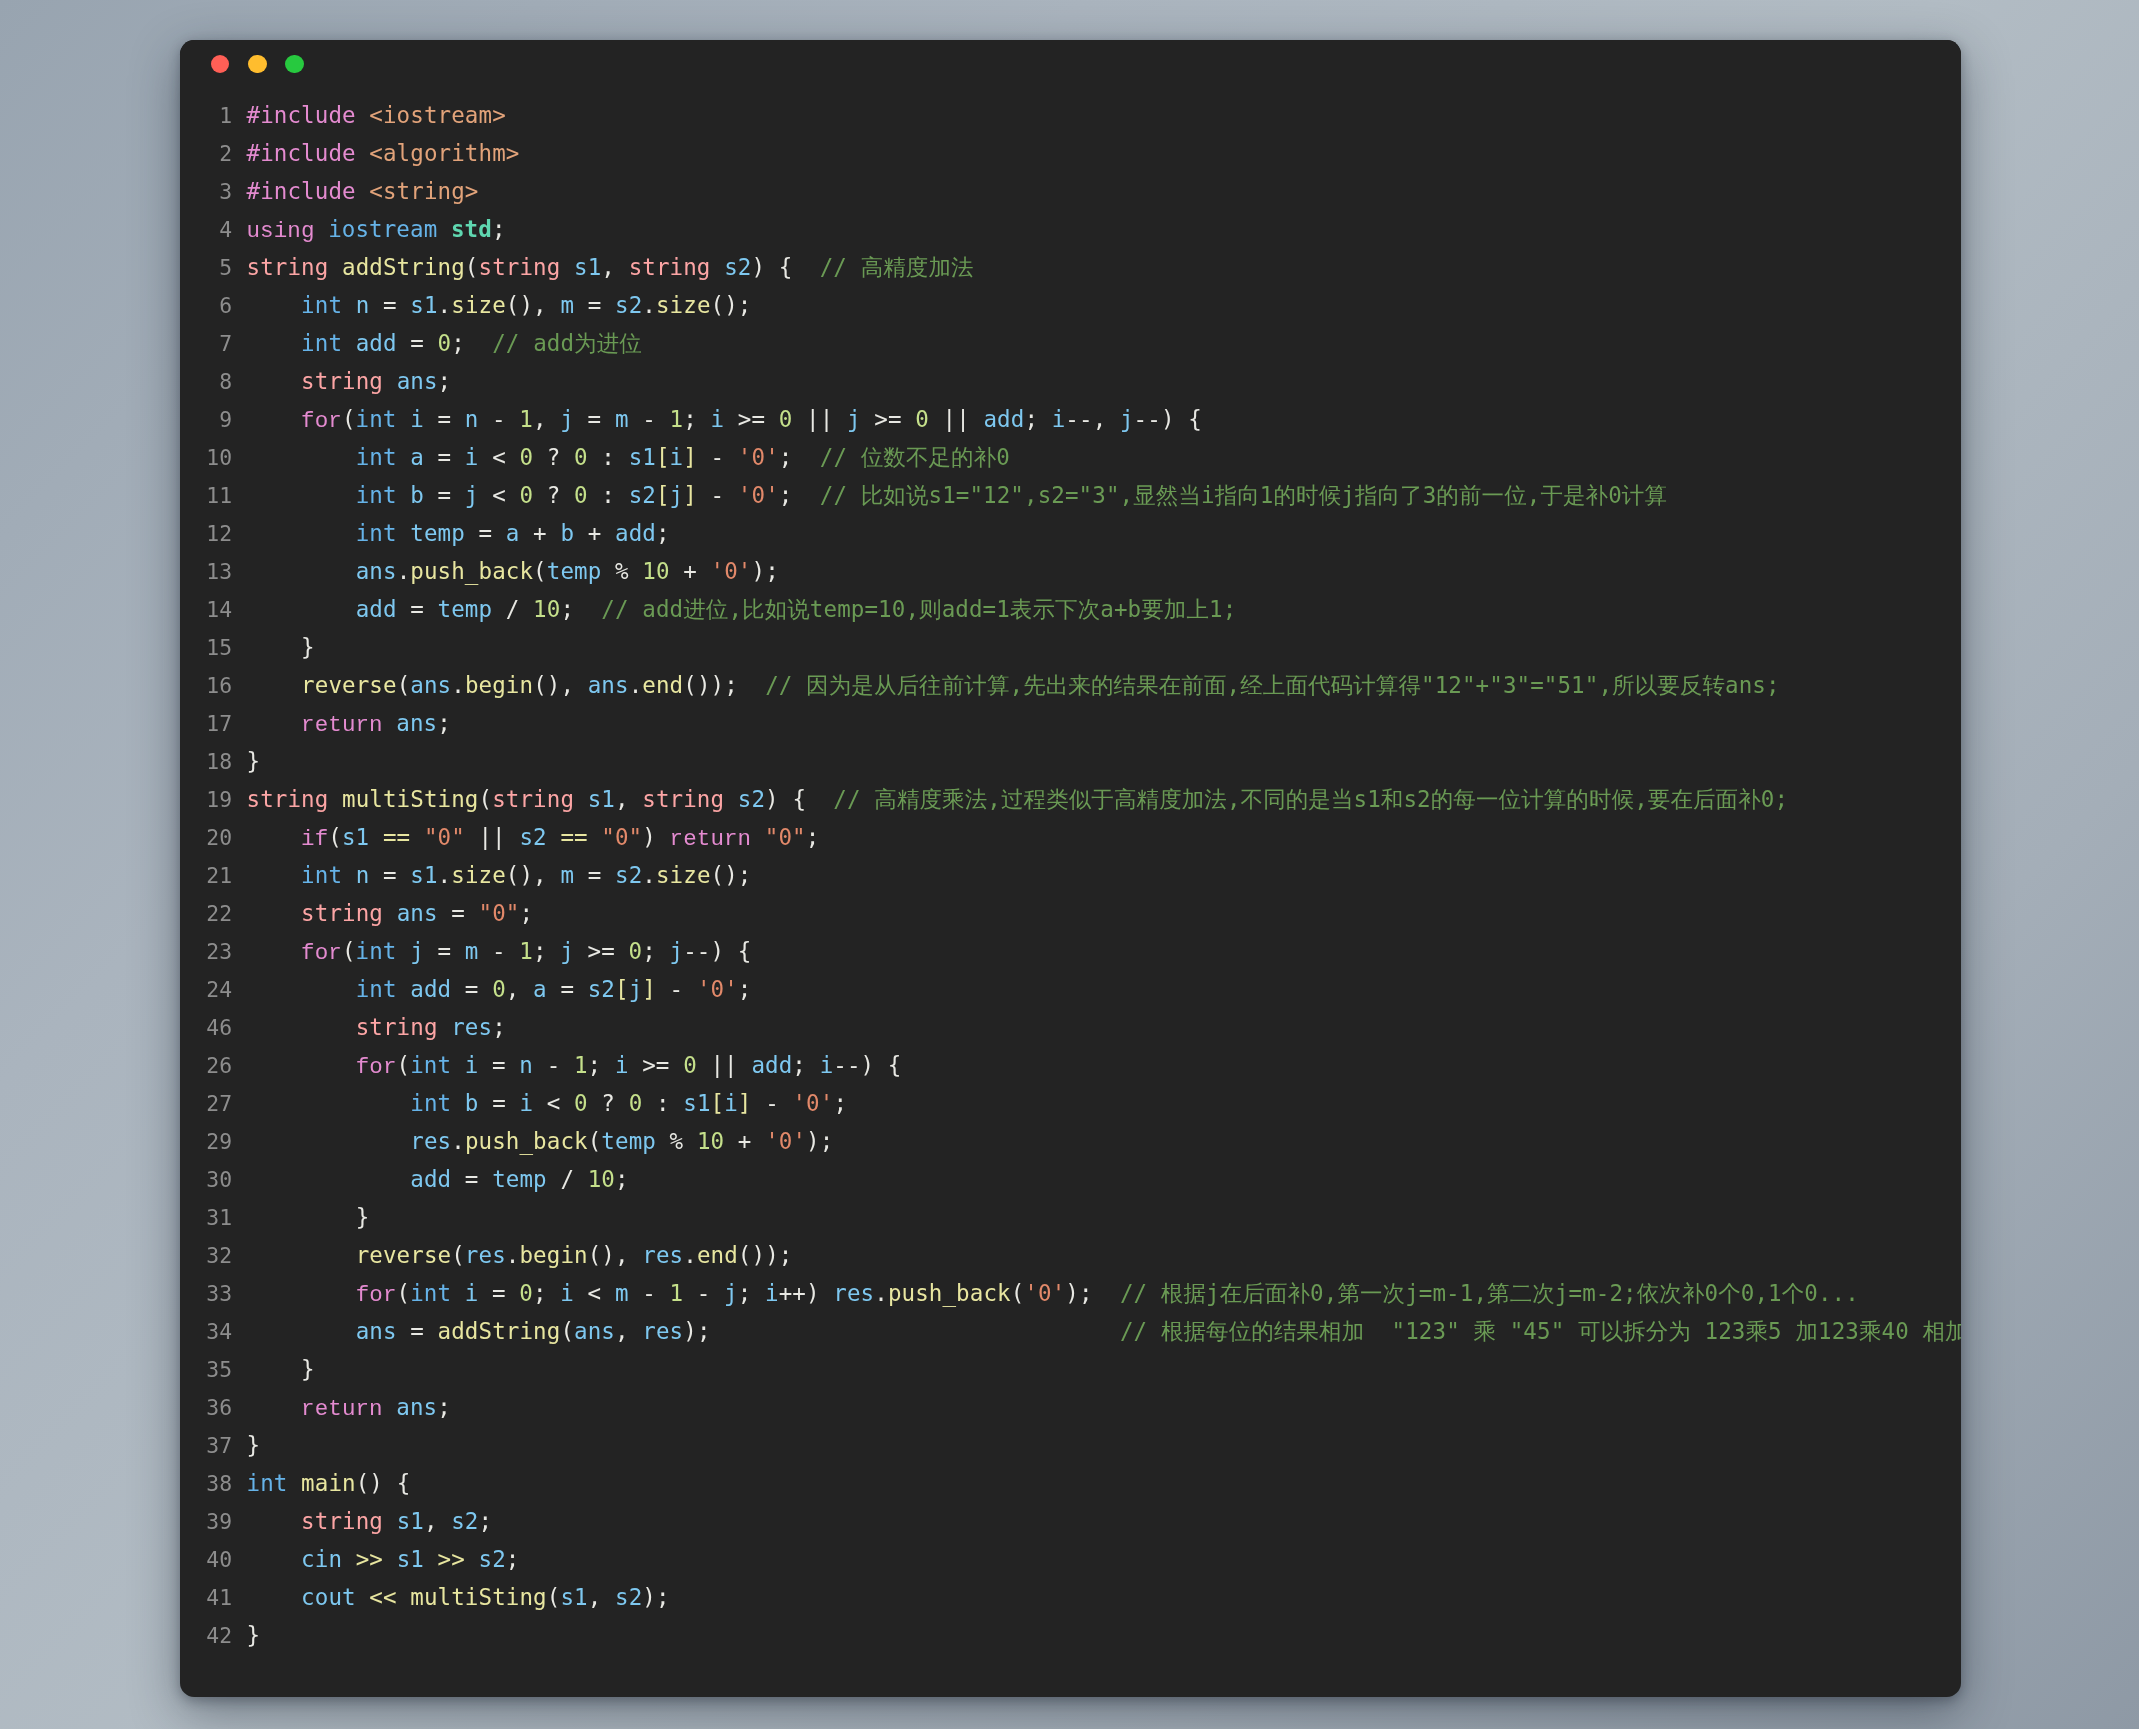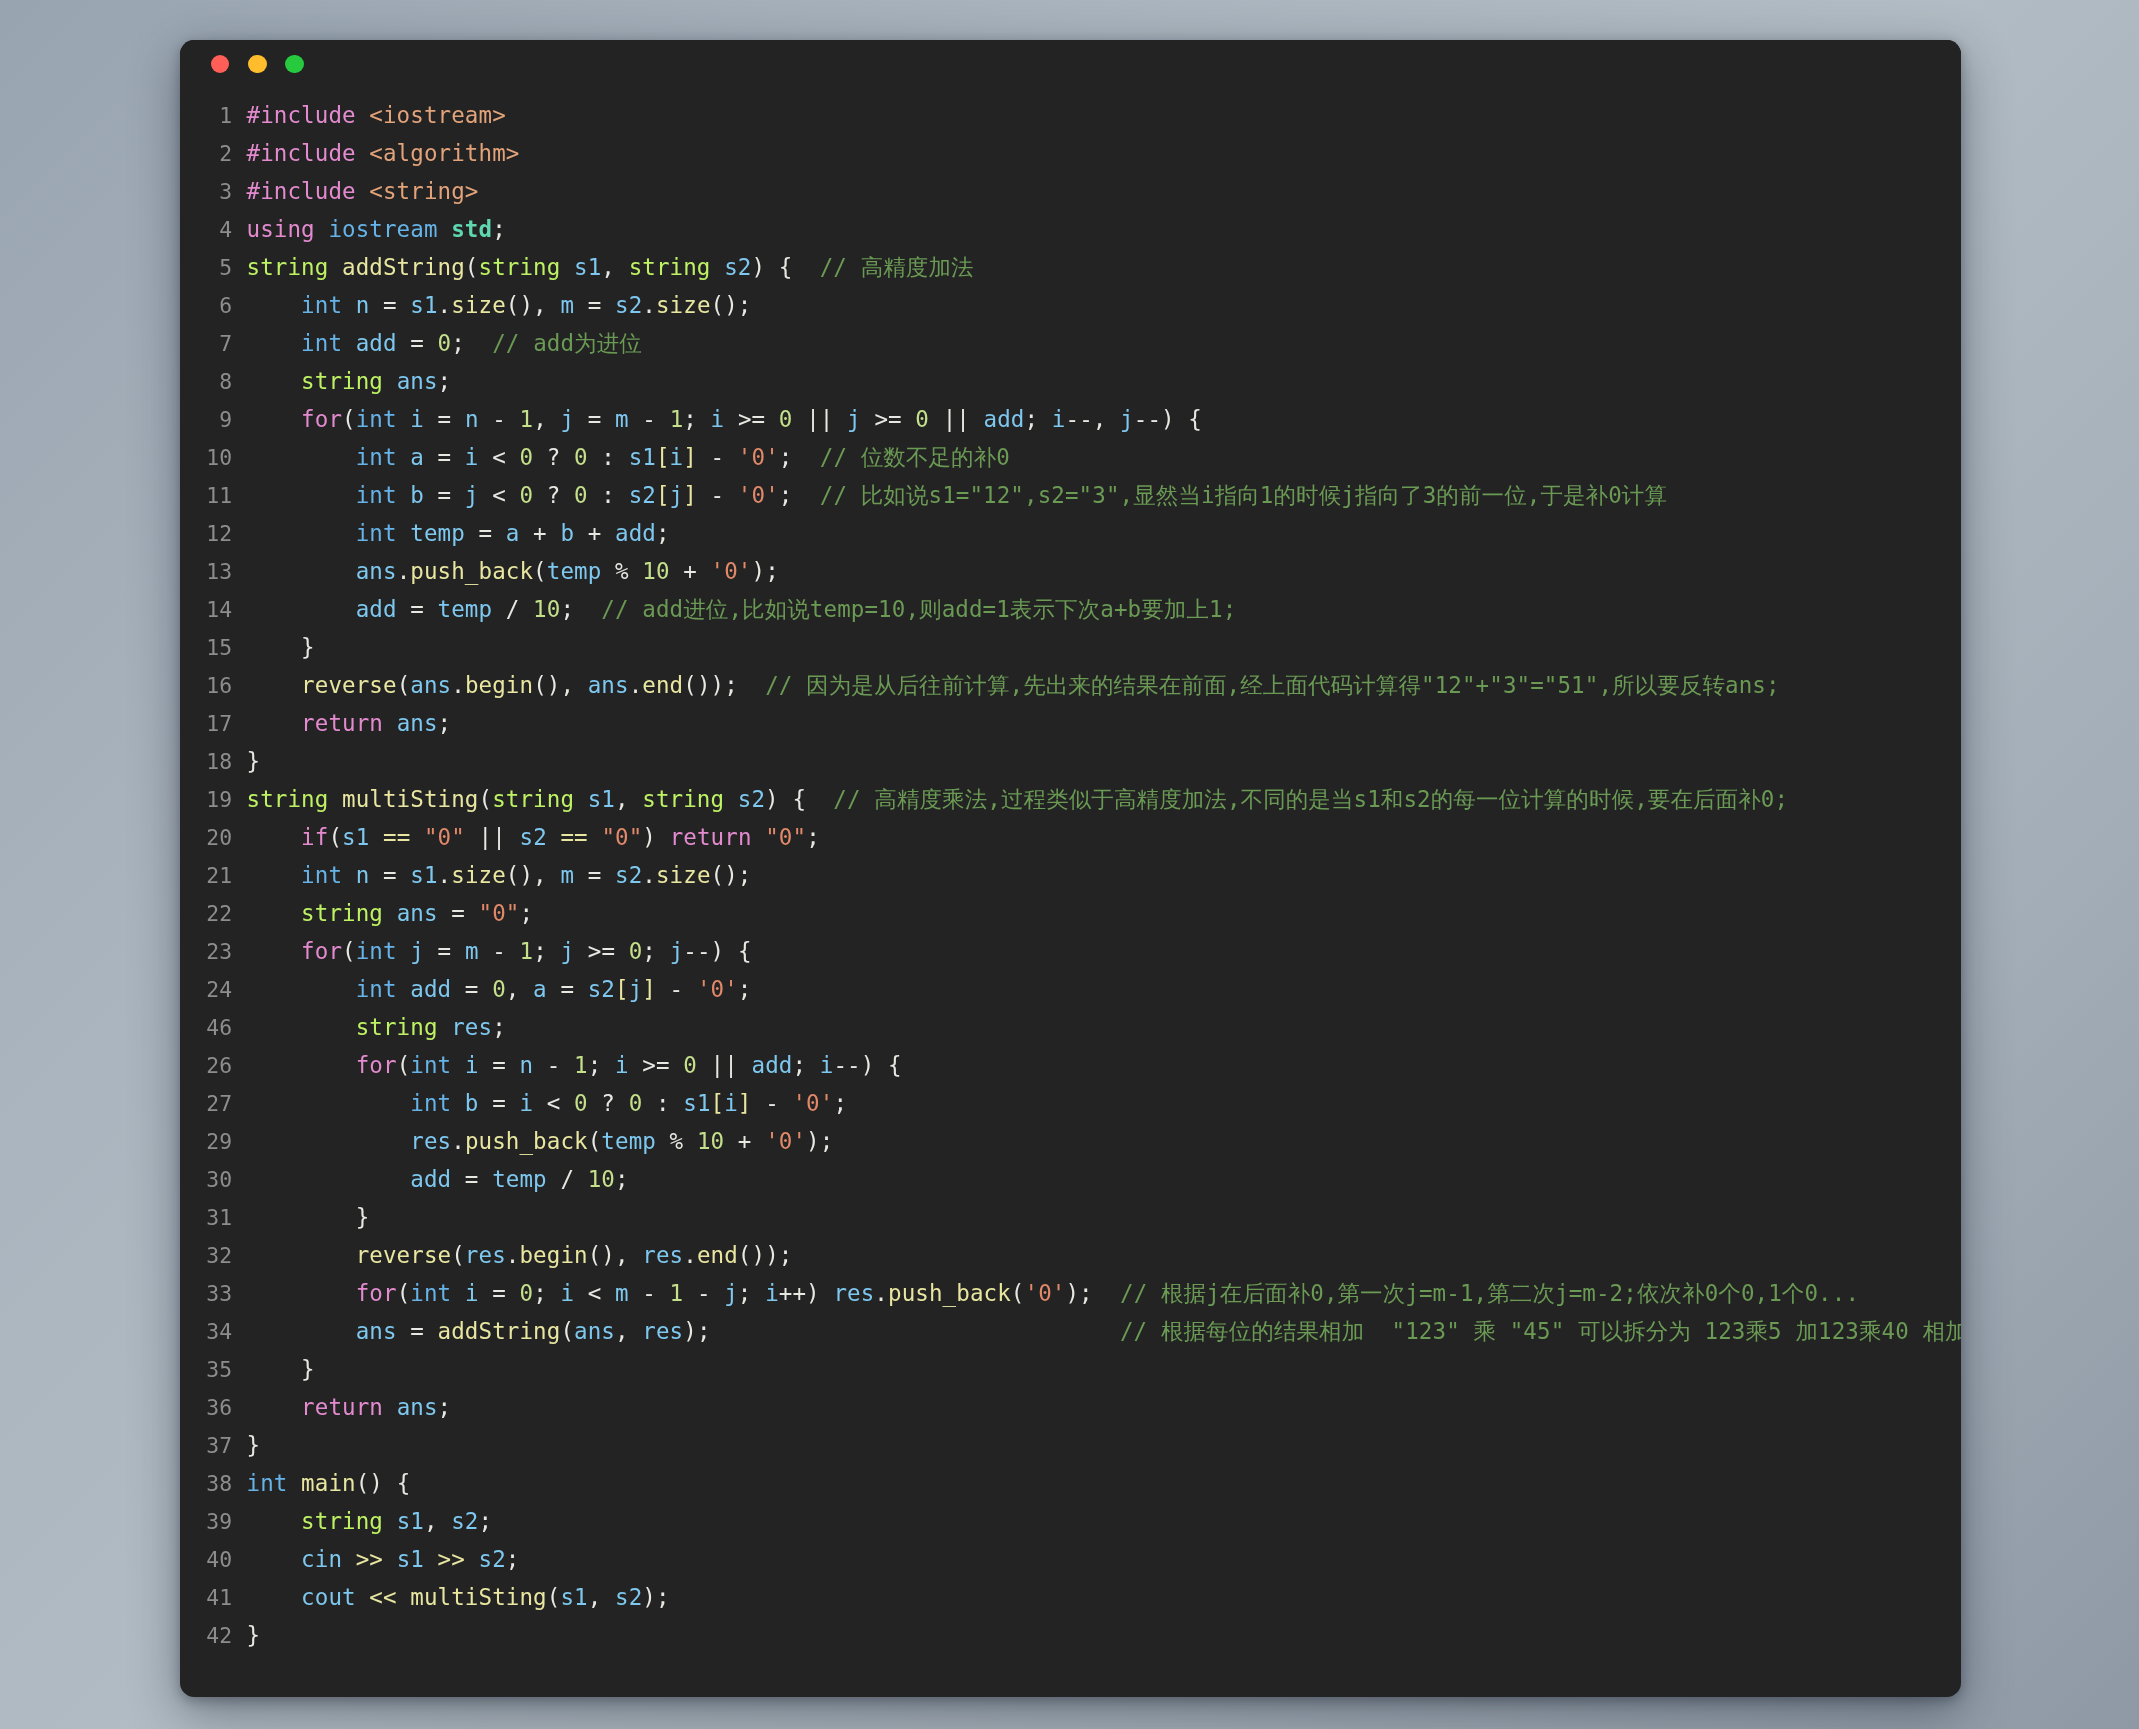--- a/index.html
+++ b/index.html
@@ -74,23 +74,23 @@
     color: #8d8d8d;
     font-size: 21.4px;
     user-select: none;
   }
 
   .code-text { white-space: pre; }
 
   
   .t-plain   { color: #e8e8e3; }
   .t-pre     { color: #e48bd0; }          
-  .t-kw      { color: #e48bd0; }          
+  .t-kw      { color: #e48bd0; font-family: Liberation Mono, monospace; }          
   .t-header  { color: #e2a37a; }          
-  .t-type    { color: #bef264; }          
+  .t-type    { color: #fca5a5; }          
   .t-int     { color: #66b3e8; }          
   .t-ns      { color: #66b3e8; }          
   .t-std     { color: #5fd7b0; font-weight: bold; }          
   .t-fn      { color: #e8e6a0; }          
   .t-var     { color: #7ec8f0; }          
   .t-num     { color: #c5e08b; }          
   .t-str     { color: #e2896a; }          
   .t-op      { color: #e8e8e3; }          
   .t-opy     { color: #e8e6a0; }          
   .t-punct   { color: #e8e8e3; }

